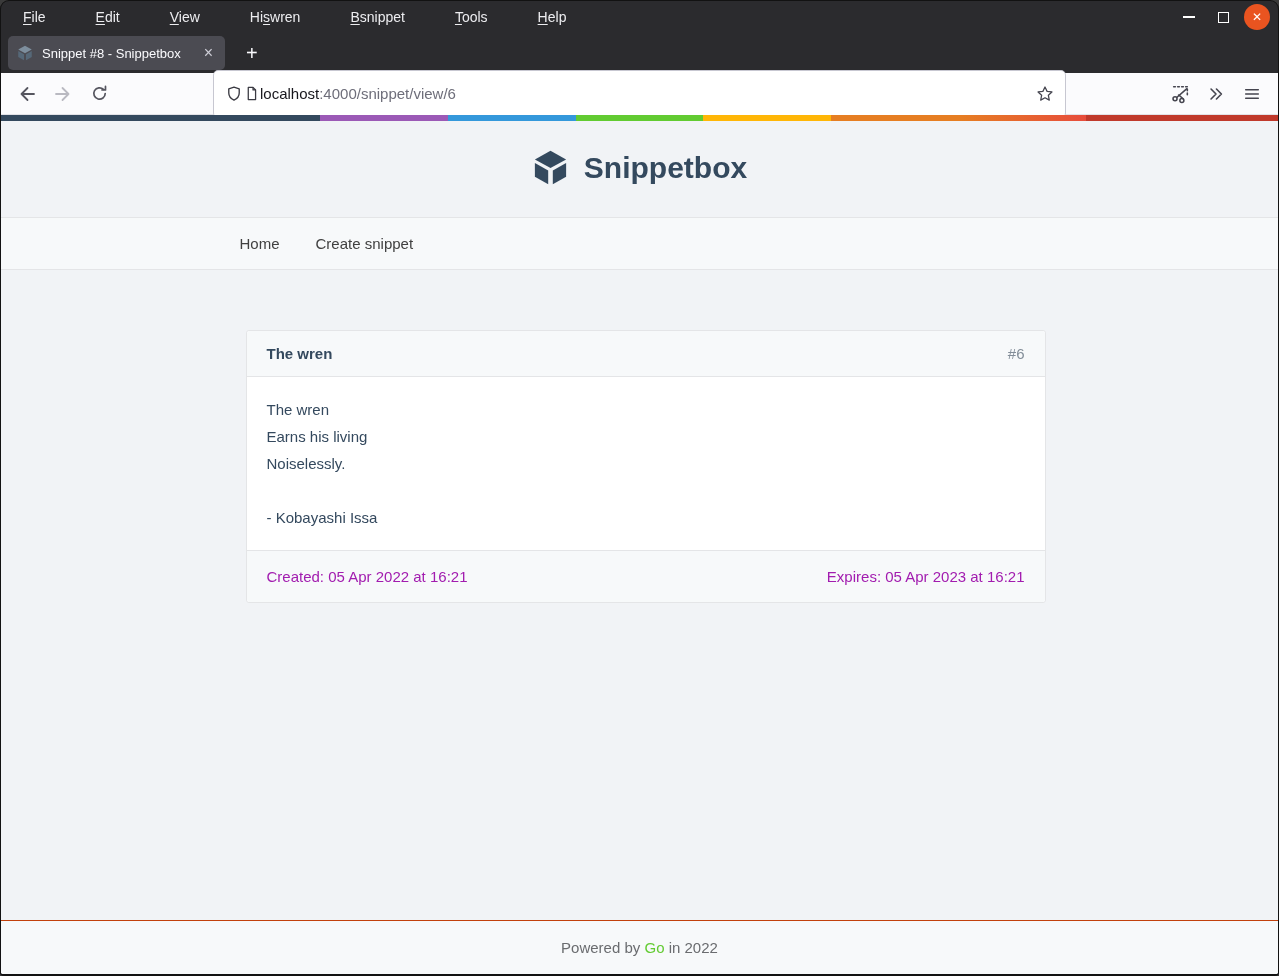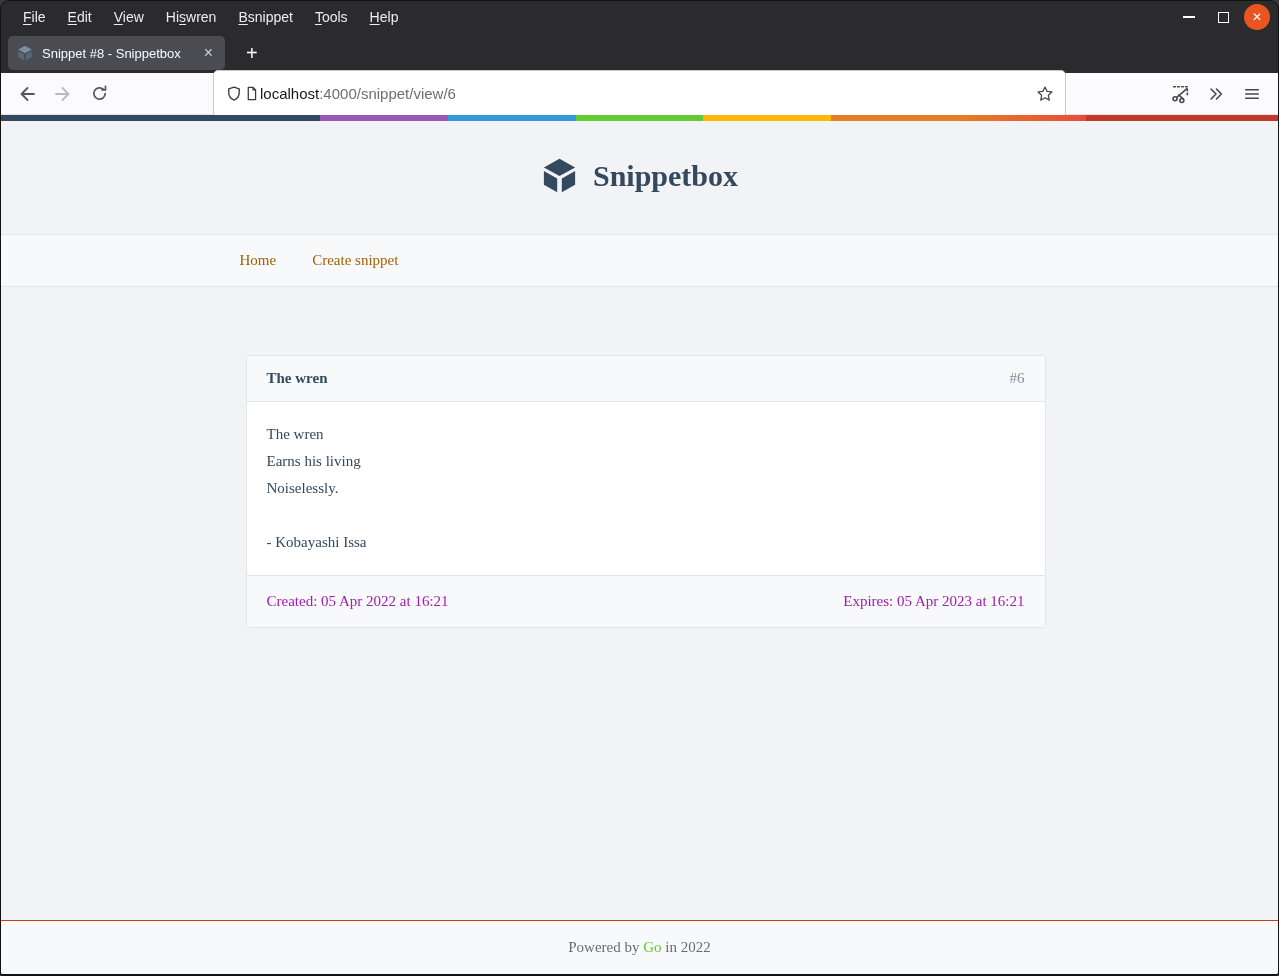--- a/index.html
+++ b/index.html
@@ -9,21 +9,21 @@
   .window {
     width:1279px; height:976px;
     border:1px solid #121212; border-bottom-width:2px;
     border-radius:9px 9px 4px 4px;
     overflow:hidden; display:flex; flex-direction:column;
     background:#2b2b2e;
   }
 
   
   .menubar { height:32px; flex:none; display:flex; align-items:center; padding:0 8px 0 11px; color:#ededf0; font-size:14px; }
-  .menus { display:flex; flex:1; align-items:center; }
+  .menus { display:flex; flex:1; align-items:center;gap:28px; }
   .menu-item { padding:3px 11px; border-radius:4px; cursor:default; white-space:pre; }
   .mn { text-decoration:underline; text-underline-offset:2px; }
   .window-controls { display:flex; align-items:center; gap:8px; }
   .wc-btn { width:26px; height:26px; border-radius:50%; display:flex; align-items:center; justify-content:center; }
   .wc-min-glyph { width:12px; height:2px; background:#ffffff; }
   .wc-max-glyph { width:11px; height:11px; border:1.5px solid #ffffff; }
   .wc-close { background:#E95420; color:#ffffff; font-size:12px; line-height:1; }
 
   
   .tabbar { height:40px; flex:none; display:flex; align-items:center; padding:0 7px; }
@@ -37,32 +37,32 @@
   .tbtn { width:32px; height:32px; flex:none; display:flex; align-items:center; justify-content:center; border-radius:4px; }
   .tspacer { flex:1; }
   .urlbar { width:853px; height:48px; flex:none; background:#ffffff; border:1px solid #c7c7d1; border-radius:5px; display:flex; align-items:center; padding:0 11px; font-size:15px; }
   .url-text { white-space:nowrap; }
   .url-host { color:#17161c; }
   .url-path { color:#6e6e7a; }
   .star-btn { margin-left:auto; display:flex; align-items:center; }
   svg.ic { display:block; }
 
   
-  .viewport { flex:1; background:#F1F3F6; display:flex; flex-direction:column; font-family:Liberation Serif, serif; font-size:15px; color:#34495E;gap:8px; }
+  .viewport { flex:1; background:#F1F3F6; display:flex; flex-direction:column; font-family:Liberation Sans, sans-serif; font-size:15px; color:#34495E; }
   .stripe { height:6px; flex:none;
     background:linear-gradient(to right,
       #34495e, #34495e 25%, #9b59b6 25%, #9b59b6 35%, #3498db 35%, #3498db 45%,
       #62cb31 45%, #62cb31 55%, #ffb606 55%, #ffb606 65%, #e67e22 65%, #e67e22 75%,
       #e74c3c 85%, #c0392b 85%, #c0392b 100%); }
   .site-header { padding:28px 0; text-align:center; flex:none; }
   .brand { display:inline-flex; align-items:center; gap:15px; }
   .brand h1 { margin:0; font-size:30px; font-weight:bold; color:#34495E; }
   .main-nav { background:#F7F9FA; border-top:1px solid #E4E5E7; border-bottom:1px solid #E4E5E7; padding:17px 0; flex:none; }
   .nav-inner { width:800px; margin:0 auto; display:flex; gap:36px; }
-  .nav-link { color:#a16207; text-decoration:none; cursor:pointer; }
+  .nav-link { color:#404040; text-decoration:none; cursor:pointer; }
 
   .main-area { flex:1;padding-left:12px; }
   .card { width:800px; margin:60px auto 0; background:#ffffff; border:1px solid #E4E5E7; border-radius:3px; }
   .card-header { background:#F7F9FA; border-bottom:1px solid #E4E5E7; padding:14px 20px; display:flex; justify-content:space-between; align-items:center; border-radius:3px 3px 0 0; }
   .card-header strong { color:#34495E; }
   .snippet-id { color:#828D98; }
   .card-body { margin:0; padding:19px 20px; line-height:27px; font-family:inherit; font-size:15px; color:#34495E; background:#ffffff; }
   .card-meta { background:#F7F9FA; border-top:1px solid #E4E5E7; padding:17px 20px; display:flex; justify-content:space-between; color:#a21caf; border-radius:0 0 3px 3px; }
 
   .page-footer { background:#F7F9FA; border-top:1px solid #c2410c; padding:18px 13px; text-align:center; color:#6A6C6F; flex:none; }

